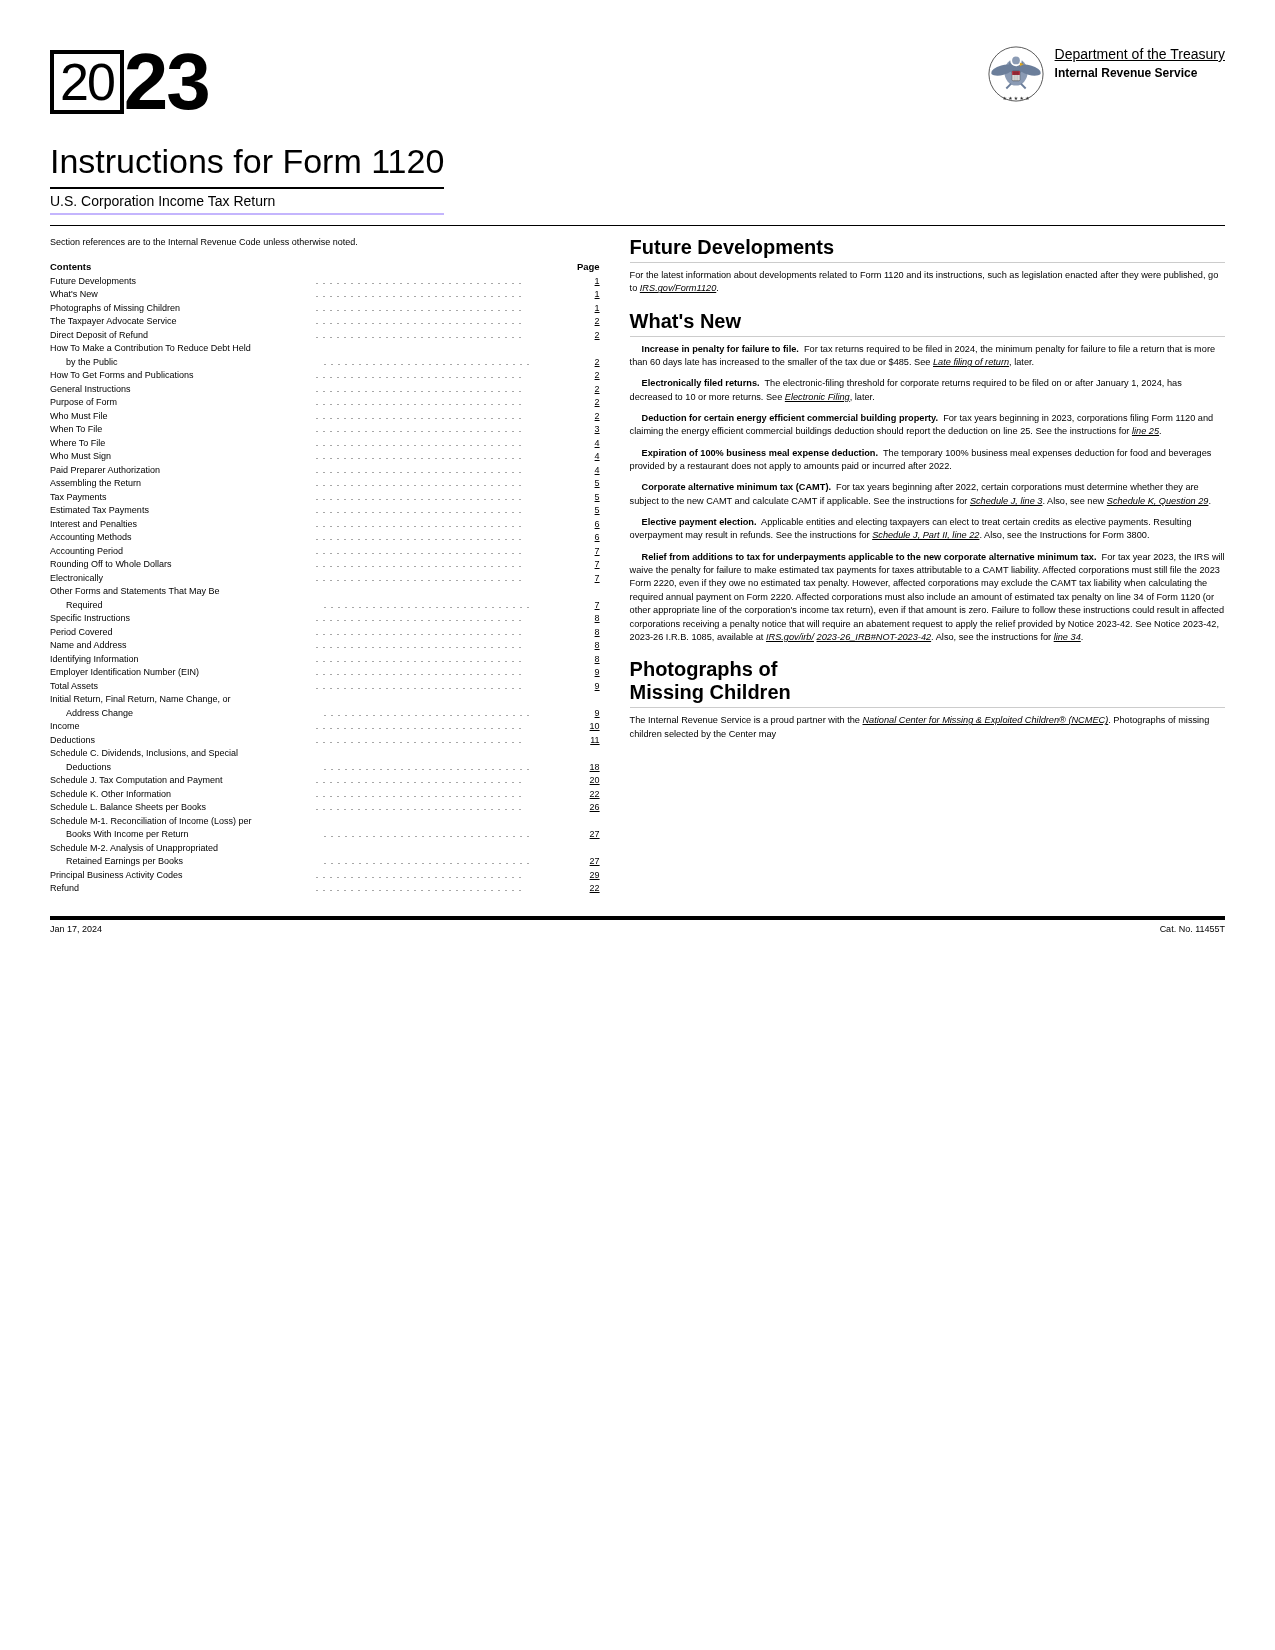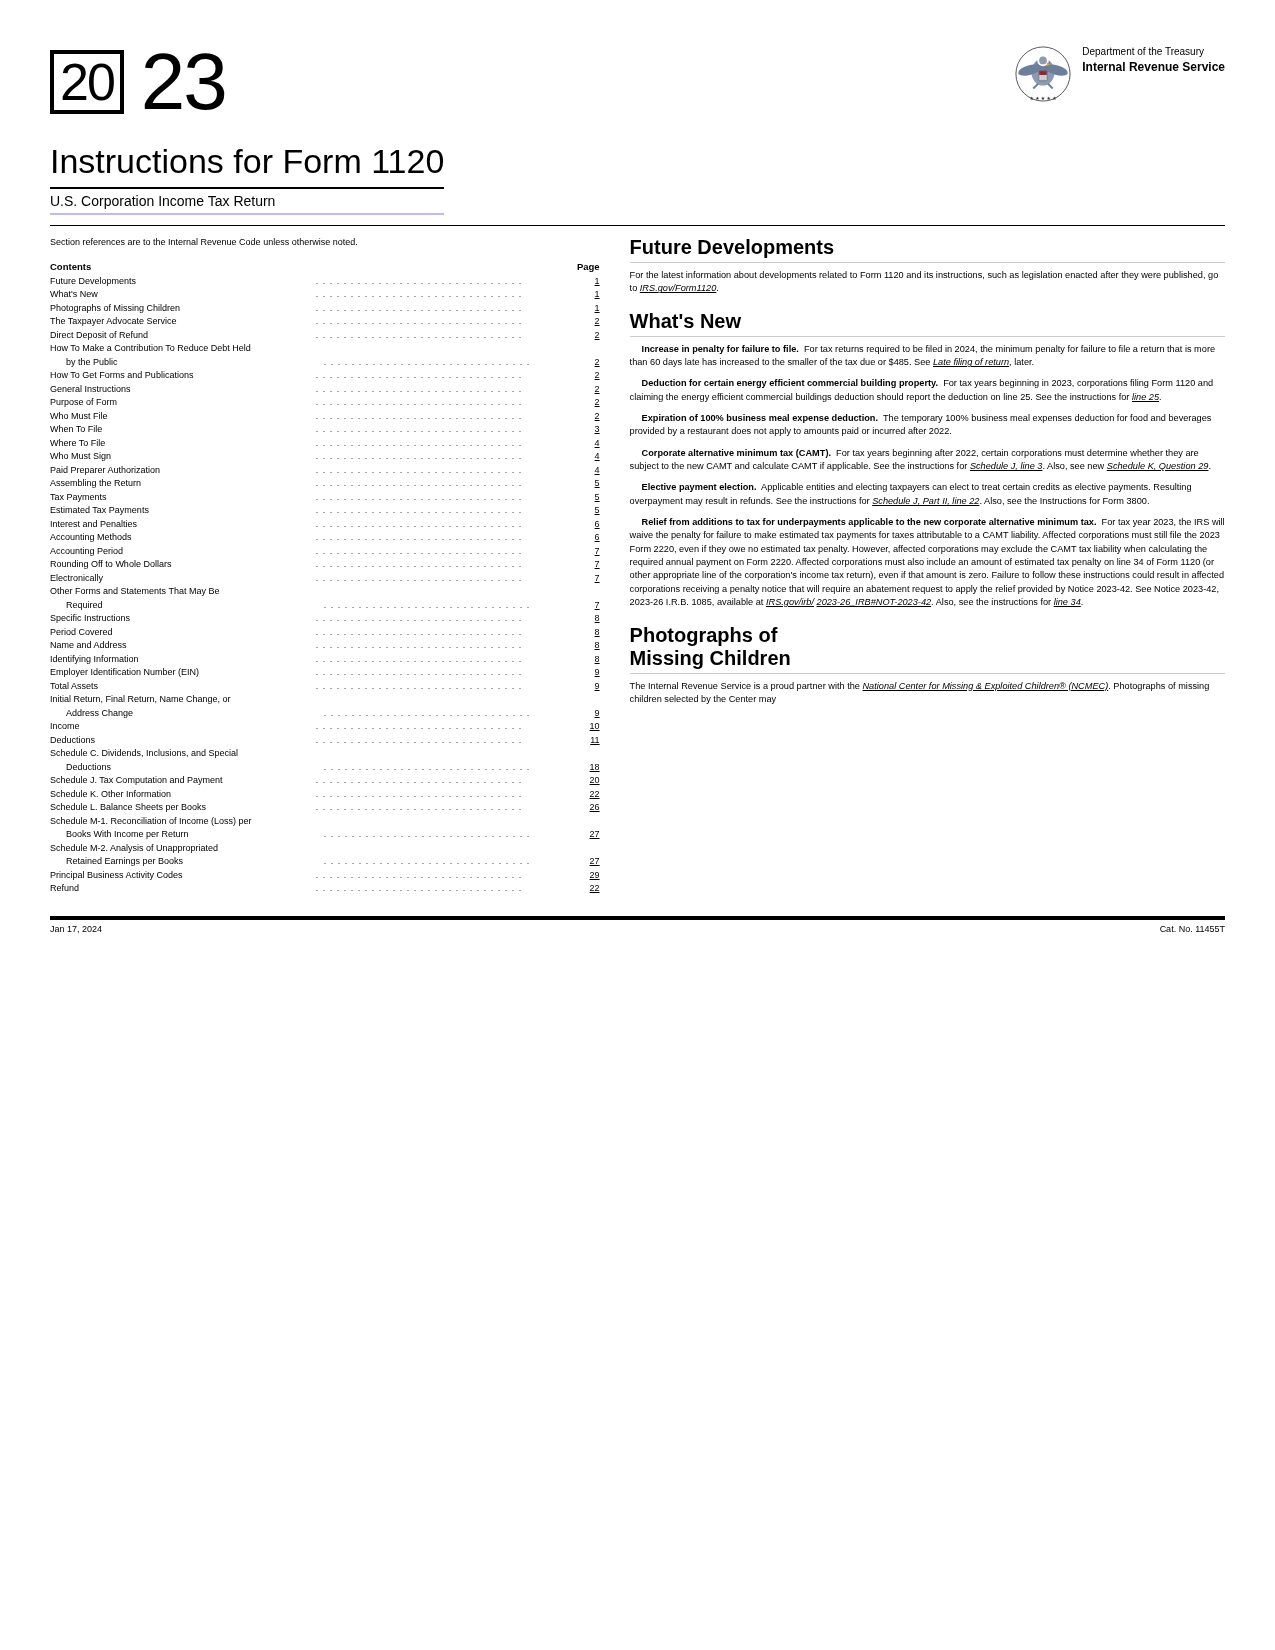--- a/index.html
+++ b/index.html
@@ -36,23 +36,22 @@
       font-size: 52px;
       font-weight: 400;
       border: 4px solid black;
       padding: 2px 6px;
       display: inline-block;
       line-height: 1;
       vertical-align: middle;
     }
     .year-title .year-23 {
       font-size: 80px;
-      font-weight: 400;
+      font-weight: 700;
       vertical-align: middle;
-      padding-left: 17px;
     }
     .form-title {
       font-size: 34px;
       font-weight: normal;
       font-family: Arial, sans-serif;
       margin-top: 20px;
     }
     .subtitle {
       font-size: 14px;
       font-weight: normal;
@@ -66,21 +65,22 @@
       display: flex;
       align-items: flex-start;
       gap: 10px;
       margin-top: 5px;
     }
     .irs-text {
       font-size: 11px;
       line-height: 1.4;
     }
     .irs-text .dept {
-      font-size: 10px;
+      font-size: 14px;
+      text-decoration: underline;
     }
     .irs-text .irs-bold {
       font-weight: bold;
       font-size: 12px;
     }
     
     .two-col {
       display: flex;
       gap: 30px;
       margin-top: 10px;
@@ -463,20 +463,23 @@
         </p>
       </div>
 
       <div>
         <div class="section-title">What's New</div>
 
         <p class="body-text">
           <span class="bold-start">Increase in penalty for failure to file.</span>&nbsp; For tax returns required to be filed in 2024, the minimum penalty for failure to file a return that is more than 60 days late has increased to the smaller of the tax due or $485. See <span class="link">Late filing of return</span>, later.
         </p>
 
+        <p class="body-text">
+          <span class="bold-start">Electronically filed returns.</span>&nbsp; The electronic-filing threshold for corporate returns required to be filed on or after January 1, 2024, has decreased to 10 or more returns. See <span class="link">Electronic Filing</span>, later.
+        </p>
 
         <p class="body-text">
           <span class="bold-start">Deduction for certain energy efficient commercial building property.</span>&nbsp; For tax years beginning in 2023, corporations filing Form 1120 and claiming the energy efficient commercial buildings deduction should report the deduction on line 25. See the instructions for <span class="link">line 25</span>.
         </p>
 
         <p class="body-text">
           <span class="bold-start">Expiration of 100% business meal expense deduction.</span>&nbsp; The temporary 100% business meal expenses deduction for food and beverages provided by a restaurant does not apply to amounts paid or incurred after 2022.
         </p>
 
         <p class="body-text">

